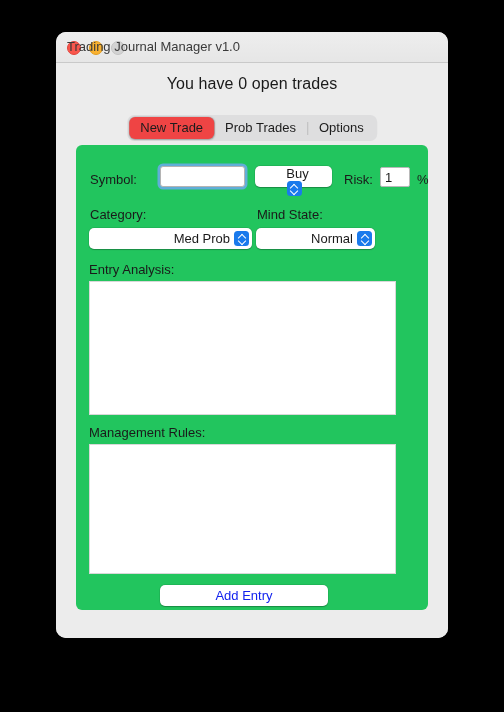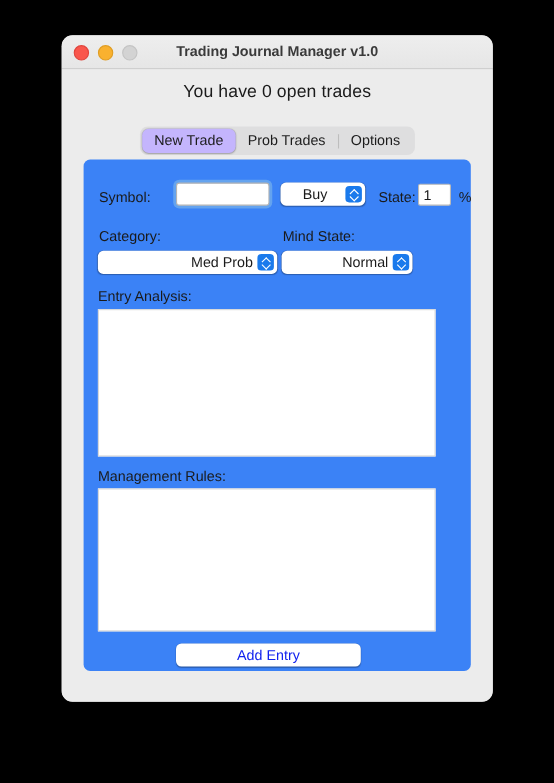--- a/index.html
+++ b/index.html
@@ -48,24 +48,25 @@
     border-radius: 50%;
     display: block;
   }
   .light.close   { background: #f9564c; border: 0.5px solid #e0443c; }
   .light.min     { background: #f9b12f; border: 0.5px solid #e09d22; }
   .light.zoom    { background: #d3d3d3; border: 0.5px solid #c4c4c4; }
   .titlebar-title {
     position: absolute;
     left: 0; right: 0; top: 0;
     line-height: 30px;
-    text-align: center;
-    font-size: 13px;
-    font-weight: bold;
+    text-align: left;
+    font-size: 13px;
+    font-weight: normal;
     color: #3a3a3a;
+    padding-left: 11px;
   }
 
   
   .window-body {
     position: relative;
     height: 575px;
     background: #ececec;
   }
 
   .headline {
@@ -96,38 +97,38 @@
     position: relative;
     font-size: 13px;
     color: #1c1c1c;
     padding: 0 11px;
     height: 22px;
     line-height: 22px;
     border-radius: 6px;
     white-space: nowrap;
   }
   .tab.active {
-    background: #c4b5fd;
+    background: #ef4444;
     box-shadow: 0 0.5px 1.5px rgba(0,0,0,0.25), 0 0 0 0.5px rgba(0,0,0,0.07);
   }
   .tab-sep {
     width: 1px;
     height: 13px;
     background: #bdbdbd;
     flex: 0 0 1px;
   }
 
   
   .panel {
     position: absolute;
     left: 20px;
     top: 82px;
     width: 352px;
     height: 465px;
-    background: #3b82f6;
+    background: #22c55e;
     border-radius: 6px;
   }
 
   .label {
     position: absolute;
     font-size: 13px;
     color: #1a1a1a;
     white-space: nowrap;
   }
 
@@ -197,21 +198,21 @@
   }
   .chevron-badge::before {
     top: 4.2px;
     transform: translateX(-50%) rotate(45deg);
   }
   .chevron-badge::after {
     top: 6.6px;
     transform: translateX(-50%) rotate(225deg);
   }
 
-  .side-popup { left: 179px; top: 21px; width: 77px; }
+  .side-popup { left: 179px; top: 21px; width: 77px; flex-direction: column; }
 
   .risk-label { left: 268px; top: 27px; }
   .risk-input {
     position: absolute;
     left: 304px;
     top: 22px;
     width: 30px;
     height: 20px;
     background: #ffffff;
     border: 1px solid #b9b9b9;
@@ -305,21 +306,21 @@
     <div class="panel">
 
       <div class="label symbol-label">Symbol:</div>
       <input class="symbol-input" type="text" value="" style="">
 
       <div class="popup centered side-popup">
         <span class="popup-text">Buy</span>
         <span class="chevron-badge"></span>
       </div>
 
-      <div class="label risk-label">State:</div>
+      <div class="label risk-label">Risk:</div>
       <input class="risk-input" type="text" value="1" style="">
       <div class="label pct-label">%</div>
 
       <div class="label category-label">Category:</div>
       <div class="popup left category-popup">
         <span class="popup-text">Med Prob</span>
         <span class="chevron-badge"></span>
       </div>
 
       <div class="label mindstate-label">Mind State:</div>

